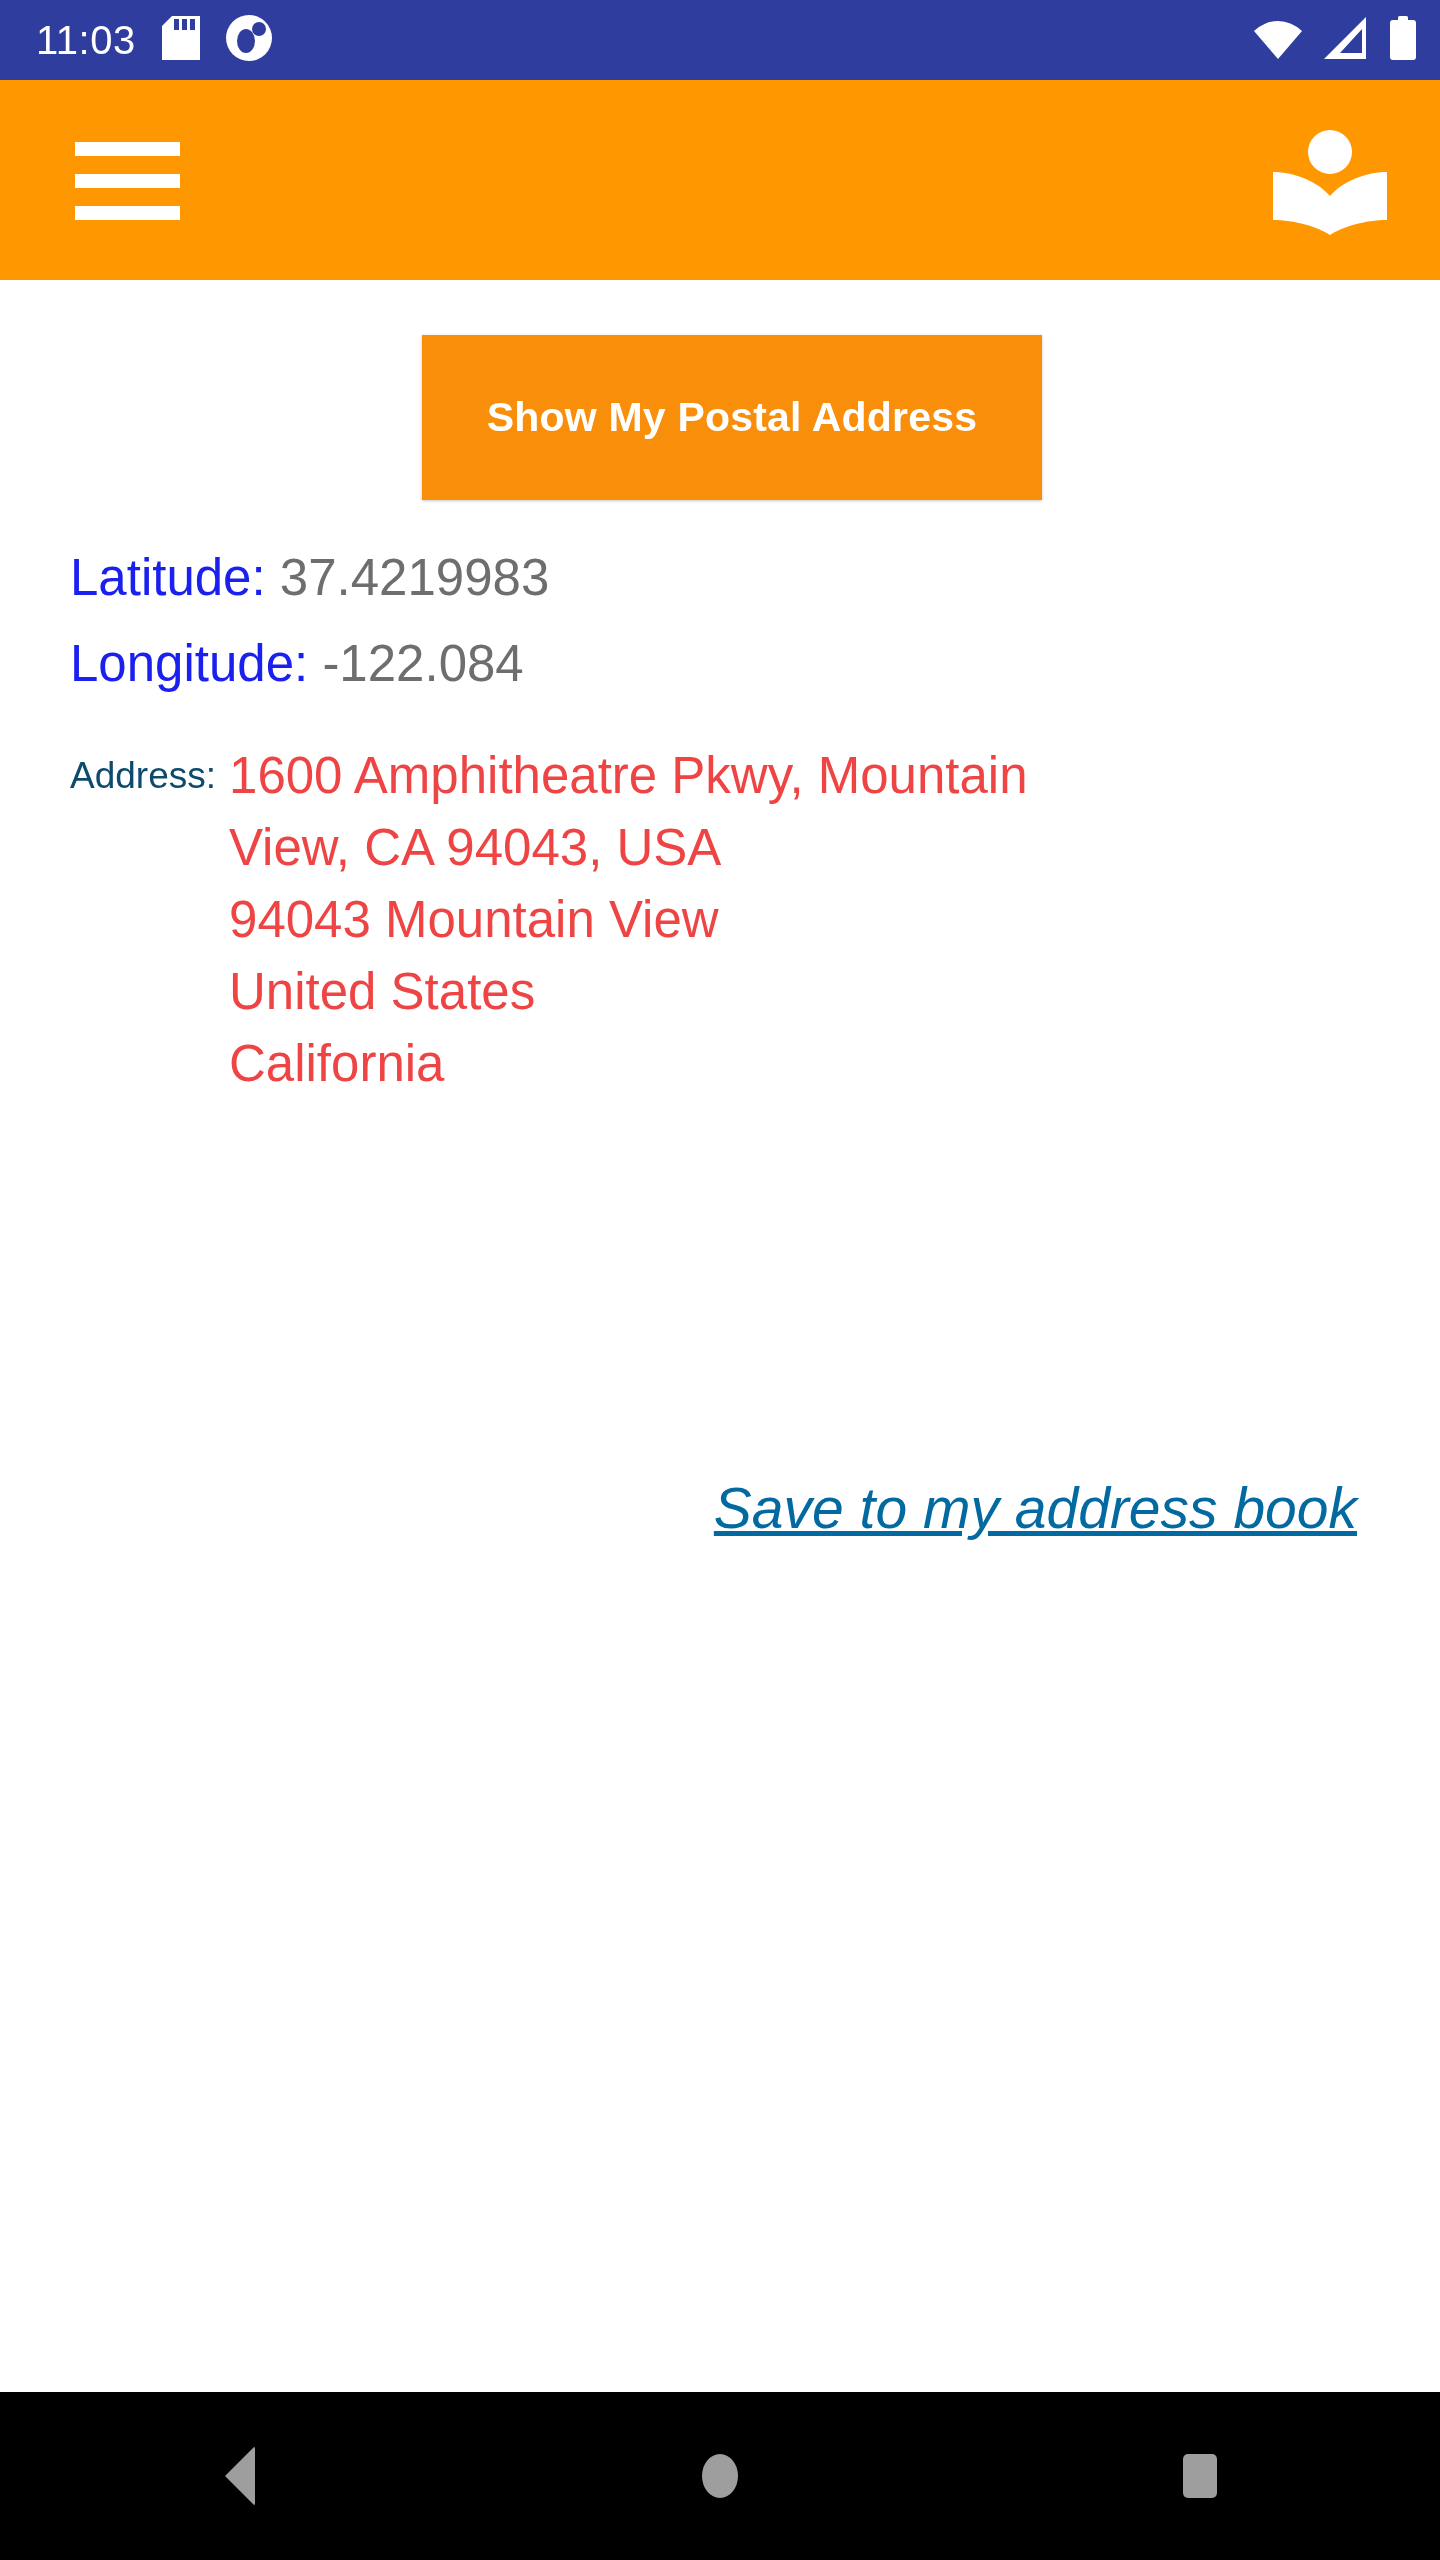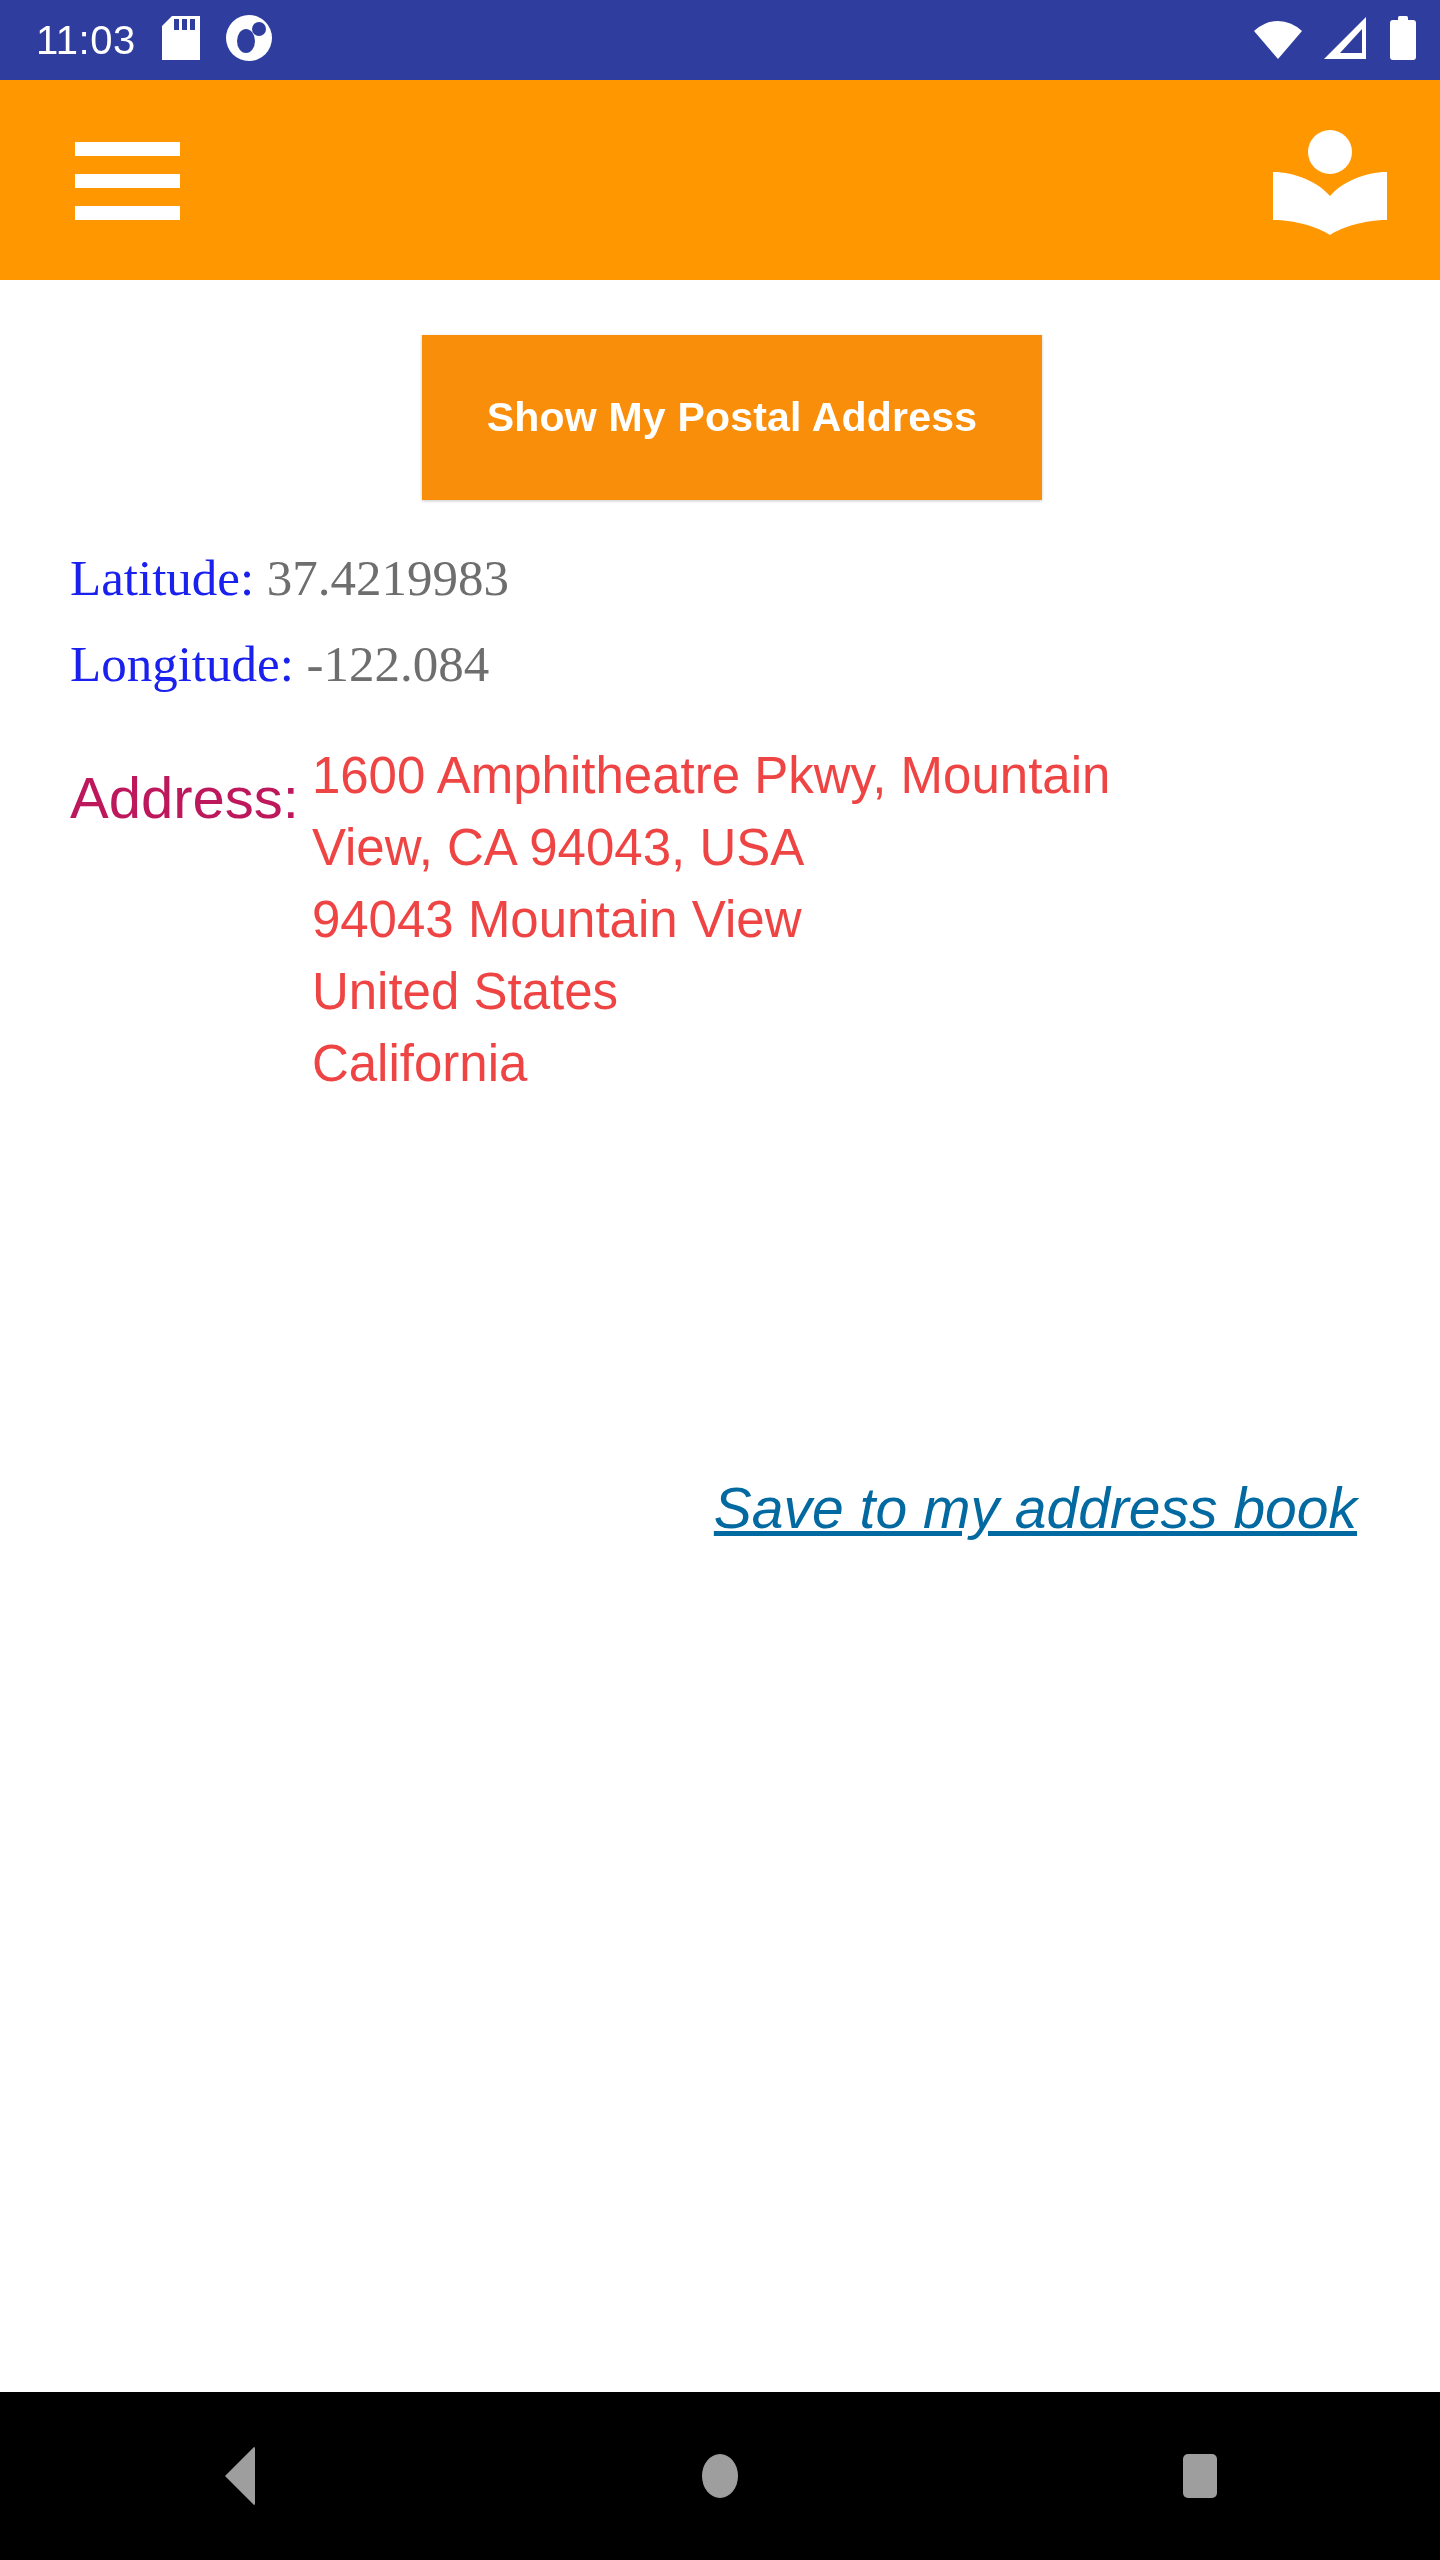--- a/index.html
+++ b/index.html
@@ -52,32 +52,32 @@
     position:absolute; left:410px; top:55px; width:620px; height:165px;
     background:#F98E0A; border:none;
     color:#ffffff; font-size:41px; font-weight:bold;
     font-family:"Liberation Sans", sans-serif;
     letter-spacing:0.2px;
     box-shadow:0 1px 3px rgba(0,0,0,0.22);
     cursor:pointer;
     display:flex; align-items:center; justify-content:center;
   }
 
-  #coords-block { position:absolute; left:58px; top:255px; width:1340px;font-family:Liberation Serif, serif; }
+  #coords-block { position:absolute; left:58px; top:255px; width:1340px; }
   .coord-row { font-size:51px; line-height:86px; white-space:nowrap; }
   .field-label { color:#1A20EE; }
   .field-value { color:#6E6E6E; }
 
   #address-block {
     position:absolute; left:58px; top:460px; width:1340px;
     display:flex; align-items:flex-start;
   }
   #address-label {
-    color:#be185d; font-size:58px; line-height:72px;
-    white-space:nowrap; flex:0 0 auto; padding-right:13px;margin-top:22px;
+    color:#0c4a6e; font-size:37px; line-height:72px;
+    white-space:nowrap; flex:0 0 auto; padding-right:13px;
   }
   #address-value {
     color:#ef4444; font-size:51px; line-height:72px;
     flex:1 1 auto;
   }
   #address-value div { white-space:nowrap; }
 
   #save-link-row {
     position:absolute; left:0; top:1195px; width:1440px;
     padding-right:95px; text-align:right;

